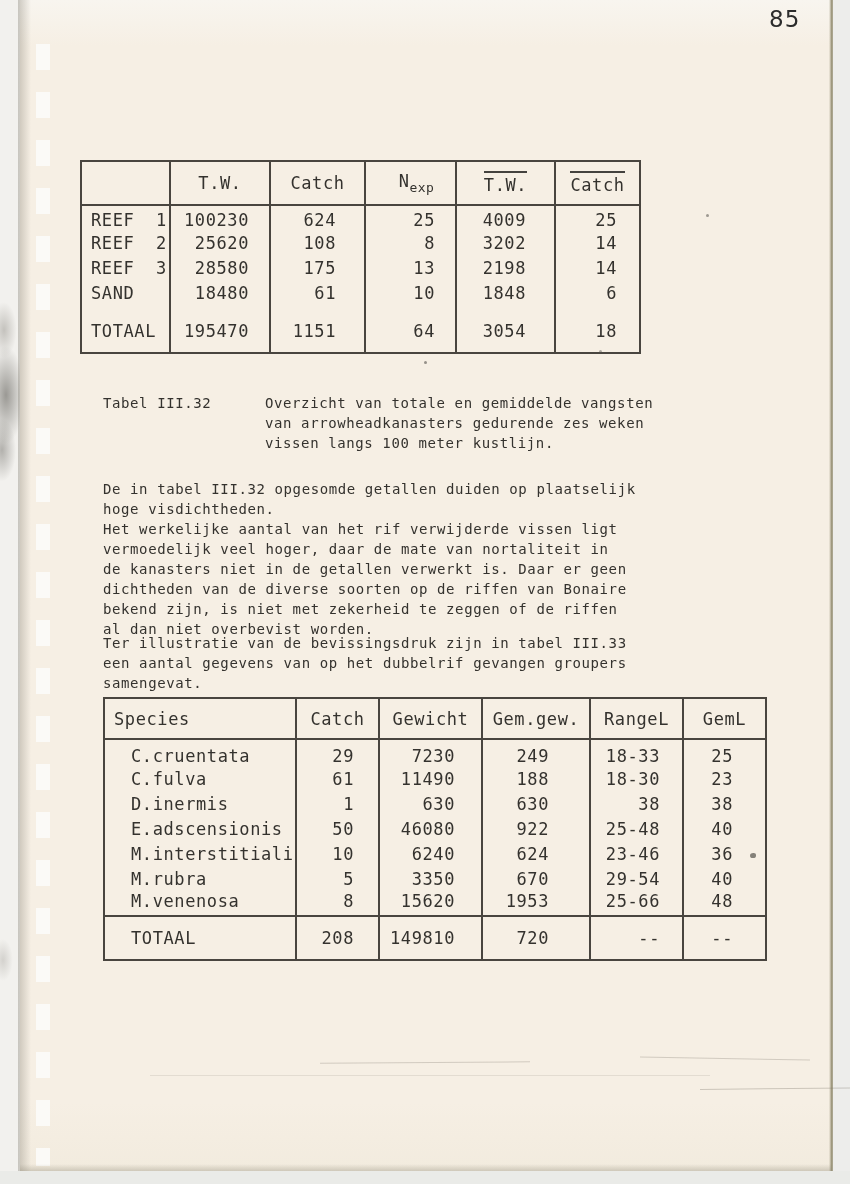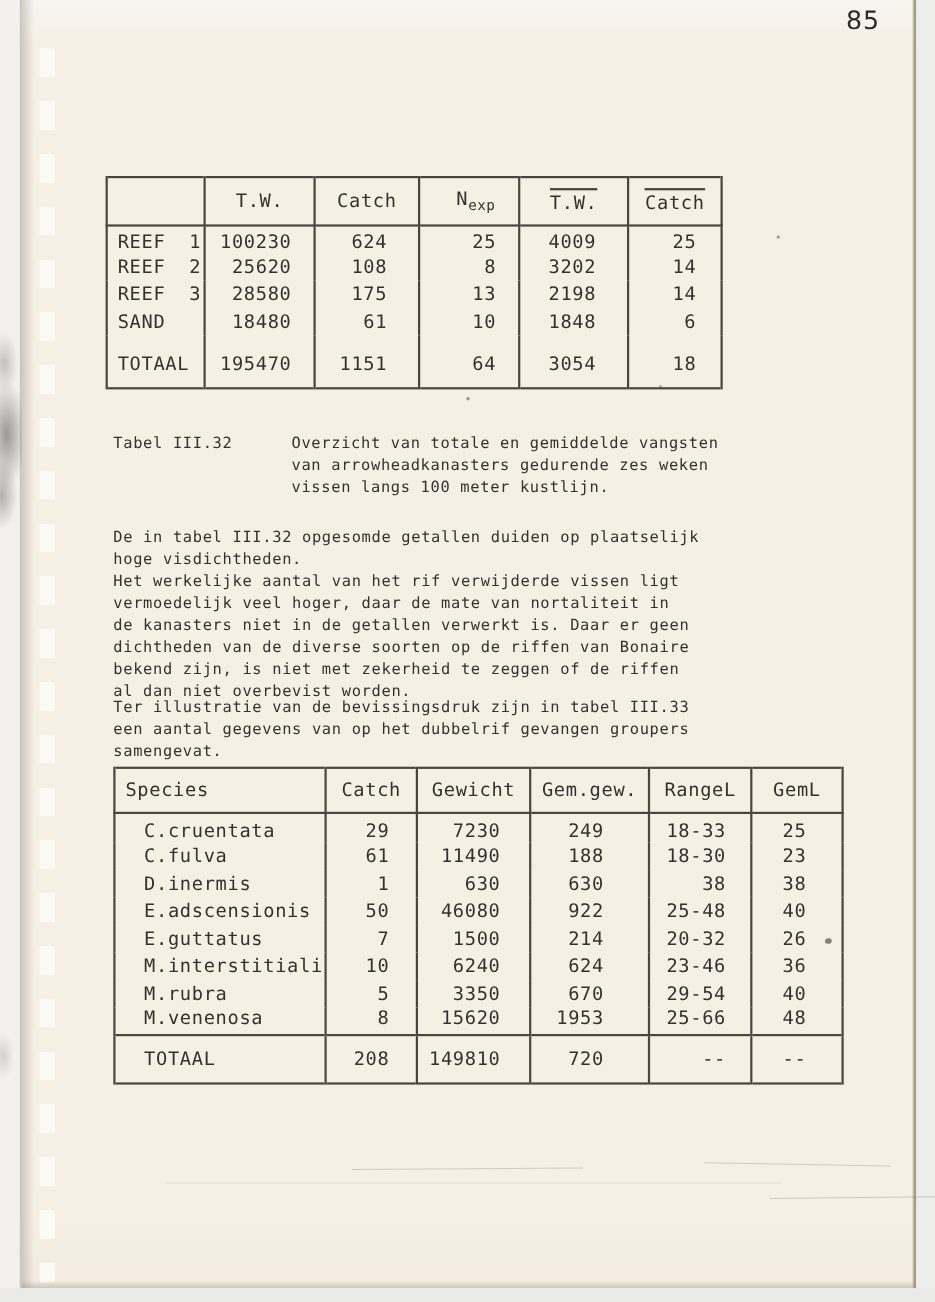--- a/index.html
+++ b/index.html
@@ -68,21 +68,21 @@
   table {
     position:absolute;
     border-collapse:collapse; table-layout:fixed;
     font-size:17px; letter-spacing:.6px;
     color:#34322e;
   }
   th, td {
     border-left:2px solid #49453f; border-right:2px solid #49453f;
     font-weight:400; white-space:pre; overflow:hidden;
   }
-  #t1 { left:96px; top:160px; width:561px; border:2px solid #49453f; }
+  #t1 { left:80px; top:160px; width:561px; border:2px solid #49453f; }
   #t1 th { height:44px; border-bottom:2px solid #49453f; text-align:center; vertical-align:middle; }
   #t1 tbody.main td { height:25px; vertical-align:middle; }
   #t1 tbody.main tr:first-child td { padding-top:3px; }
   #t1 tbody.total td { padding-top:16px; padding-bottom:11px; vertical-align:bottom; }
   #t1 th:nth-child(4) { text-align:center; padding-left:12px; }
   #t1 td:nth-child(1) { text-align:left;  padding-left:9px; }
   #t1 td:nth-child(2) { text-align:right; padding-right:20px; }
   #t1 td:nth-child(3) { text-align:right; padding-right:28px; }
   #t1 td:nth-child(4) { text-align:right; padding-right:20px; }
   #t1 td:nth-child(5) { text-align:right; padding-right:28px; }
@@ -259,28 +259,20 @@
       </tr>
       <tr>
         <td>E.adscensionis</td>
         <td>50</td>
         <td>46080</td>
         <td>922</td>
         <td>25-48</td>
         <td>40</td>
       </tr>
       <tr>
-        <td>E.guttatus</td>
-        <td>7</td>
-        <td>1500</td>
-        <td>214</td>
-        <td>20-32</td>
-        <td>26</td>
-      </tr>
-      <tr>
         <td>M.interstitialis</td>
         <td>10</td>
         <td>6240</td>
         <td>624</td>
         <td>23-46</td>
         <td>36</td>
       </tr>
       <tr>
         <td>M.rubra</td>
         <td>5</td>

